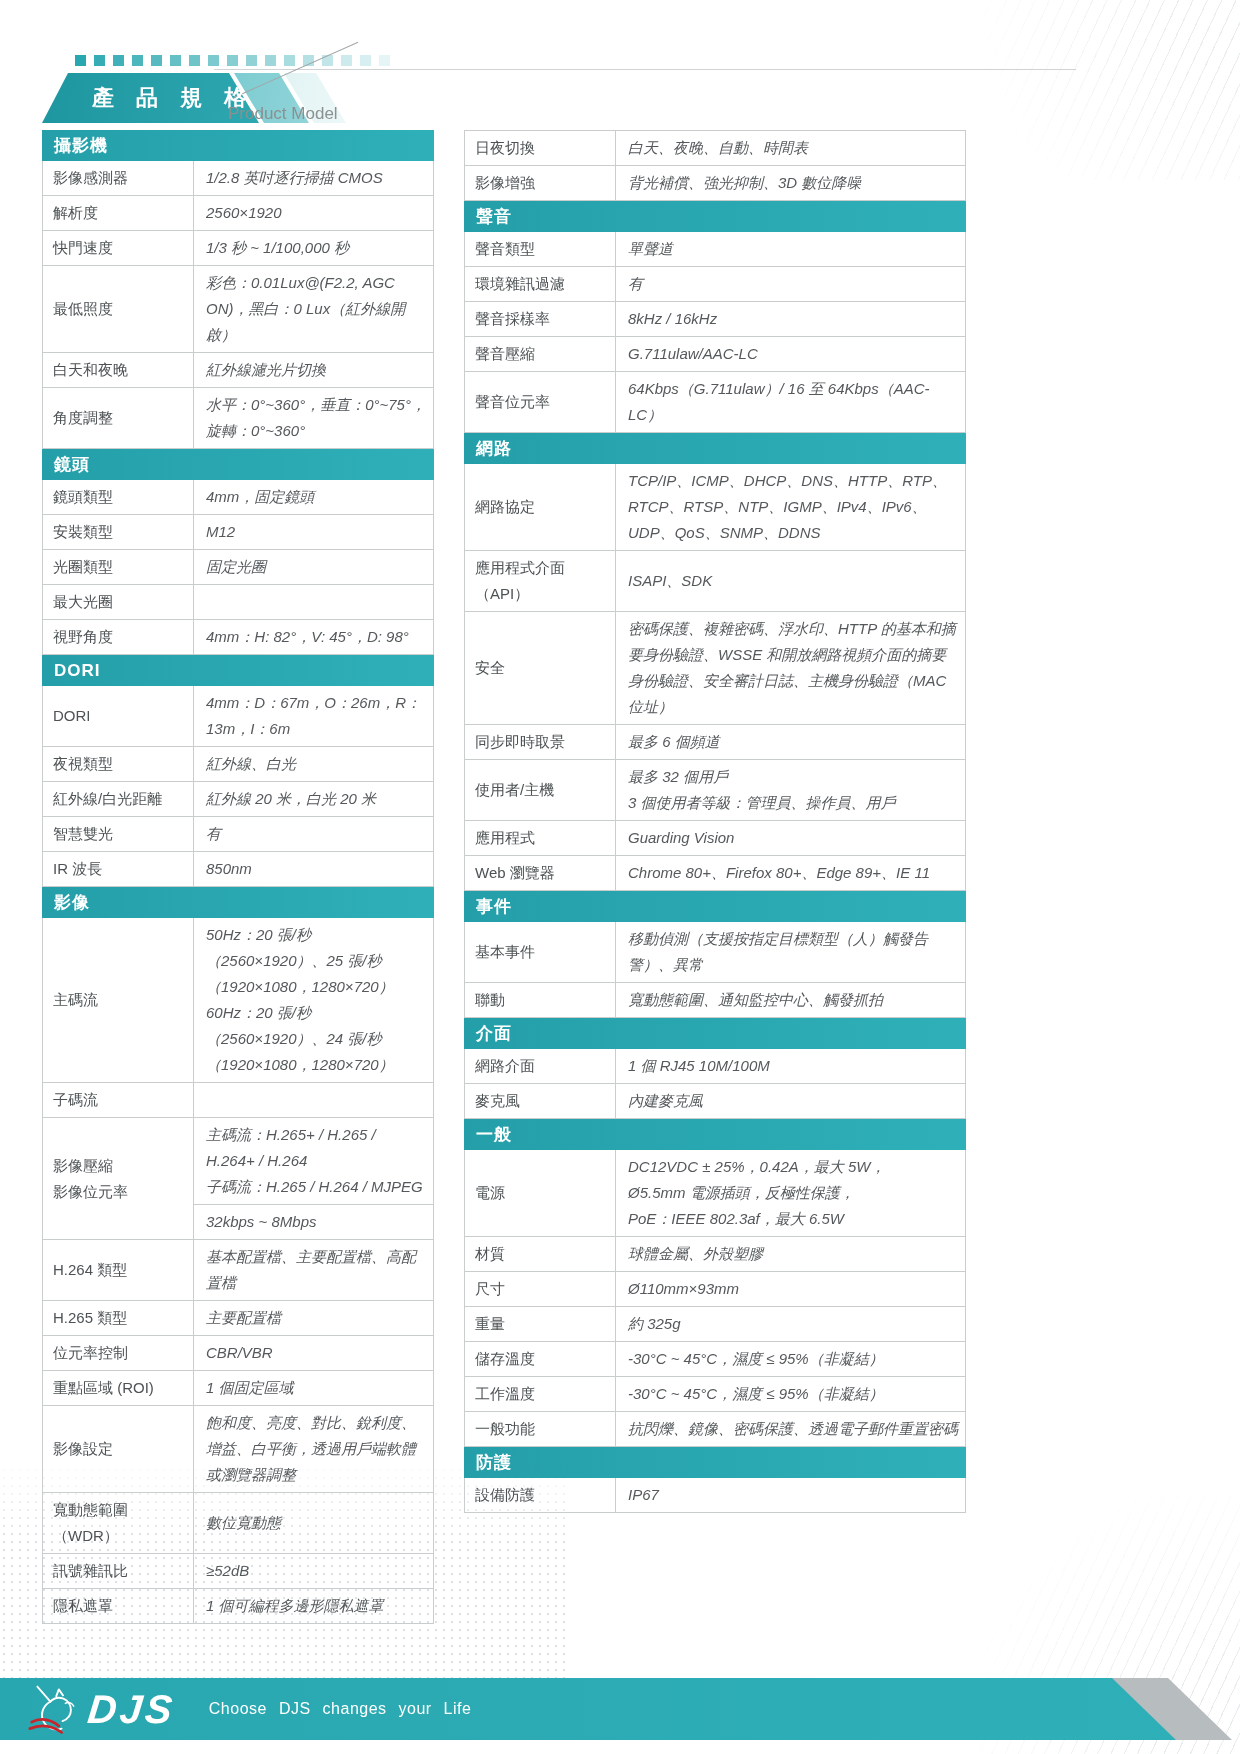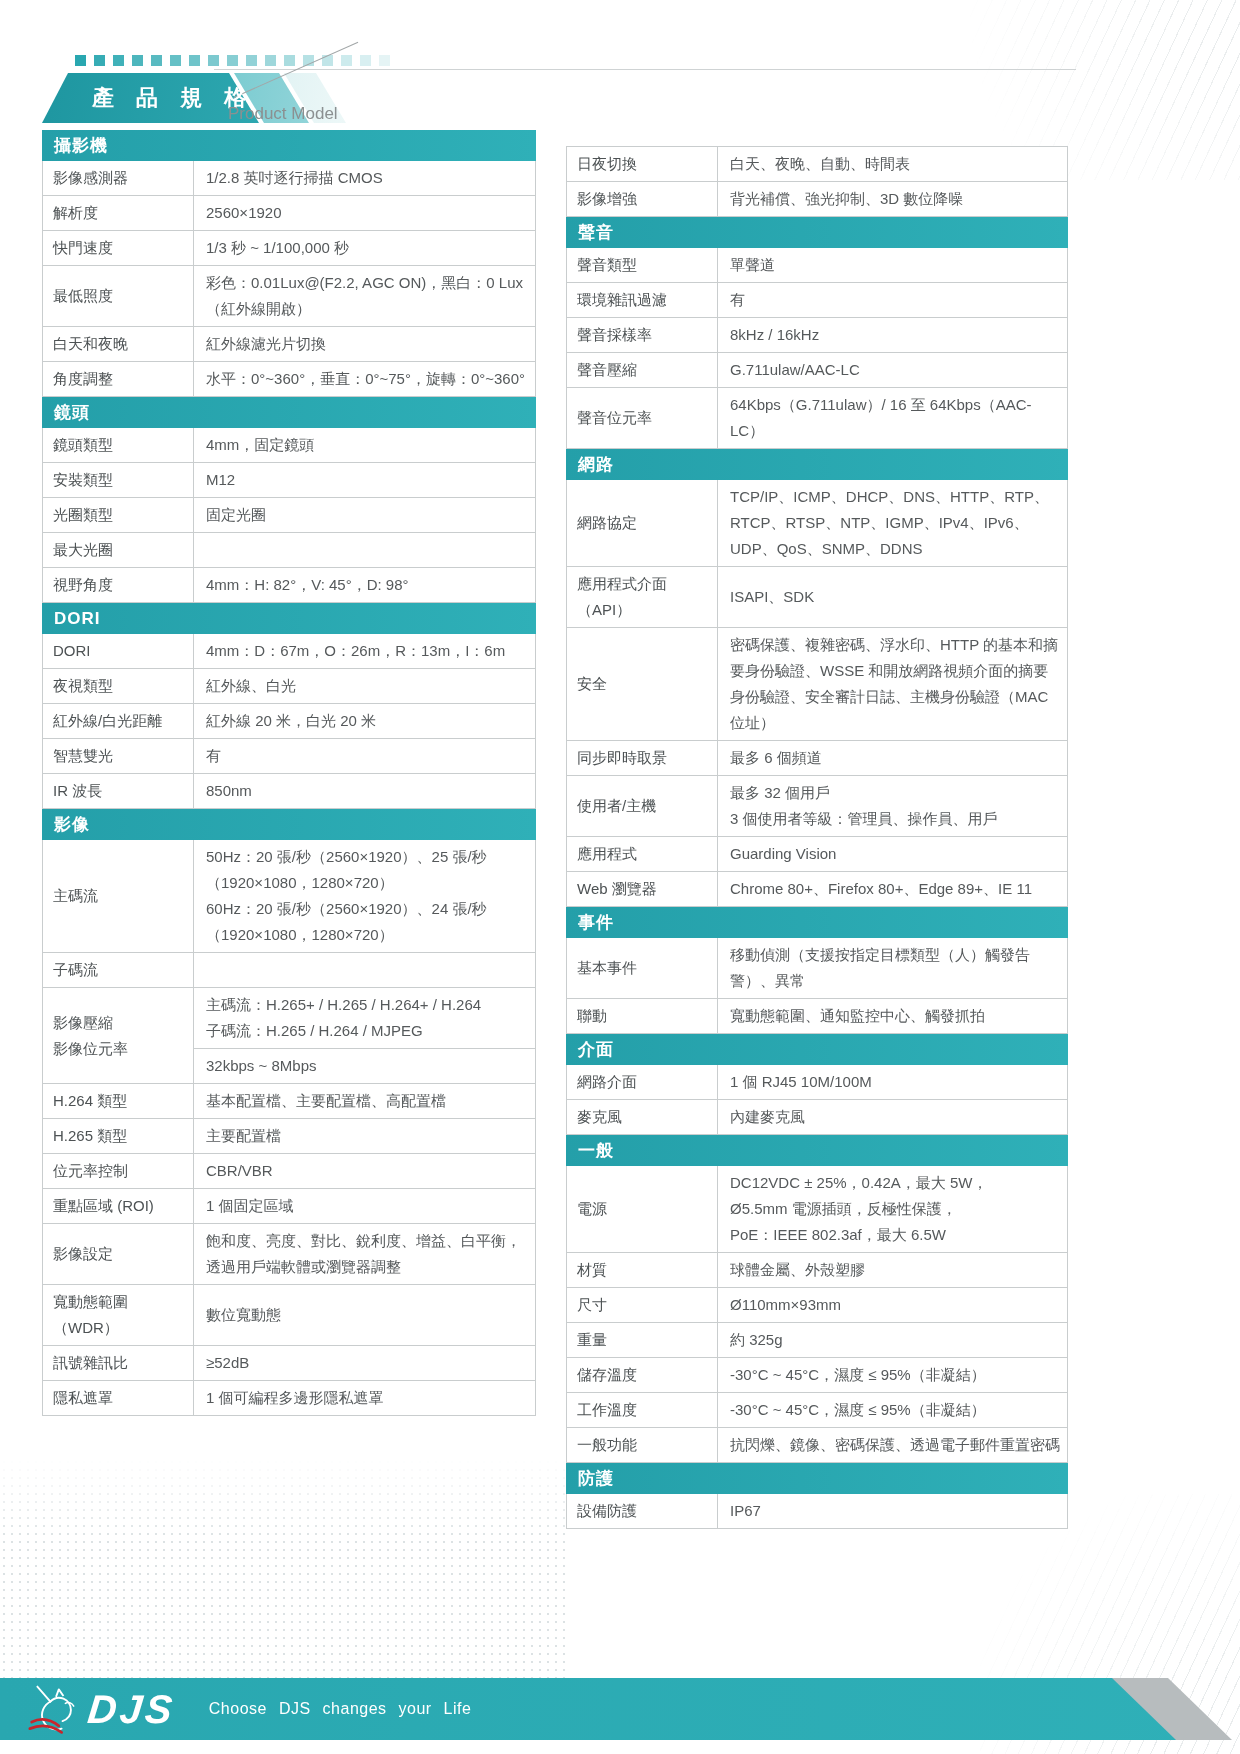--- a/index.html
+++ b/index.html
@@ -54,39 +54,39 @@
   .rb-diag{position:absolute;left:192px;top:24px;width:136px;border-top:1px solid #a2a7a8;
        transform:rotate(-24deg);transform-origin:left bottom;}
   .rb-title{
     position:absolute;left:34px;top:10px;color:#fff;font-size:22px;font-weight:bold;
     letter-spacing:8px;white-space:nowrap;margin-left:16px;
   }
   .rb-sub{position:absolute;left:186px;top:31px;color:#8b9091;font-size:17px;white-space:nowrap;}
   
   .cols{position:absolute;left:42px;top:130px;display:flex;gap:30px;z-index:1;}
   .col{display:flex;flex-direction:column;}
-  .col-left{width:494px;}
+  .col-left{width:392px;}
   .col-right{width:502px;}
   .secbar{
     background:linear-gradient(90deg,#249fa9,#2fb0b8);
     color:#fff;font-weight:bold;font-size:17px;letter-spacing:1px;
     padding:5px 12px;line-height:21px;
   }
   .row{display:flex;background:#fff;border-bottom:1px solid var(--border);
        border-left:1px solid var(--border);border-right:1px solid var(--border);}
-  .col .row:first-child{border-top:1px solid var(--border);margin-top:16px;}
+  .col .row:first-child{border-top:1px solid var(--border);}
   .cell{font-size:15px;line-height:26px;}
   .label{
     width:132px;flex:0 0 132px;padding:4px 8px 4px 10px;color:var(--label);
     border-right:1px solid var(--border);white-space:pre-line;
     display:flex;align-items:center;
   }
   .label>span{display:block;}
   .value{flex:1;color:var(--value);display:flex;flex-direction:column;justify-content:center;}
-  .value .part{padding:4px 6px 4px 12px;white-space:pre-line;}
+  .value .part{padding:4px 6px 4px 12px;white-space:pre-line;font-style:italic;}
   .value .part + .part{border-top:1px solid var(--border);}
   
   .footer{position:absolute;left:0;top:1678px;width:1240px;height:62px;z-index:4;}
   .footer-shadow{position:absolute;inset:0;background:#b7bcbe;
     clip-path:polygon(0 0,1168px 0,1232px 62px,0 62px);}
   .footer-teal{position:absolute;inset:0;background:linear-gradient(90deg,#29a7b0,#2fb0b8);
     clip-path:polygon(0 0,1112px 0,1176px 62px,0 62px);
     display:flex;align-items:center;}
   .unicorn{margin-left:28px;flex:0 0 auto;}
   .djs-text{

